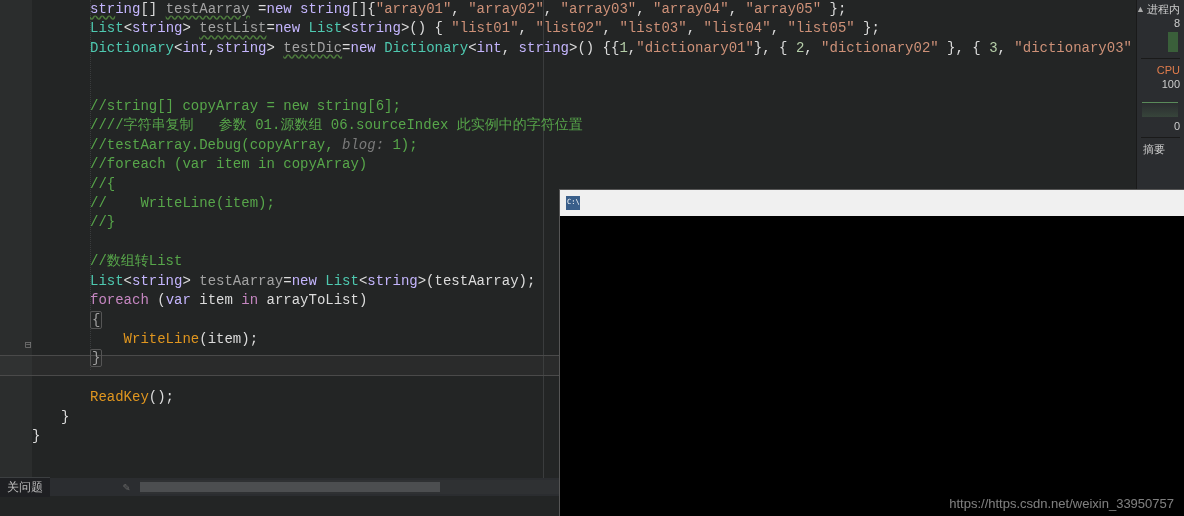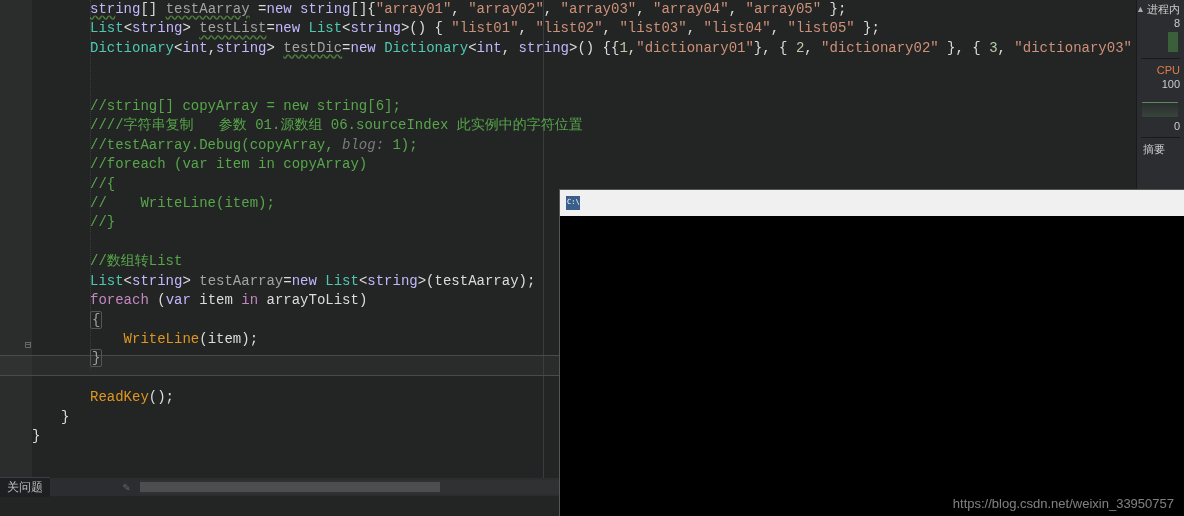--- a/index.html
+++ b/index.html
@@ -293,13 +293,13 @@
       </div>
   </div>
 </div>
 
 <div class="console">
   <div class="console-title">
     <span class="console-icon"></span>
   </div>
 </div>
 
-<div class="watermark">https://blog.csdn.net/weixin_33950757</div>
+<div class="watermark">https://https.csdn.net/weixin_33950757</div>
 
 </body></html>

